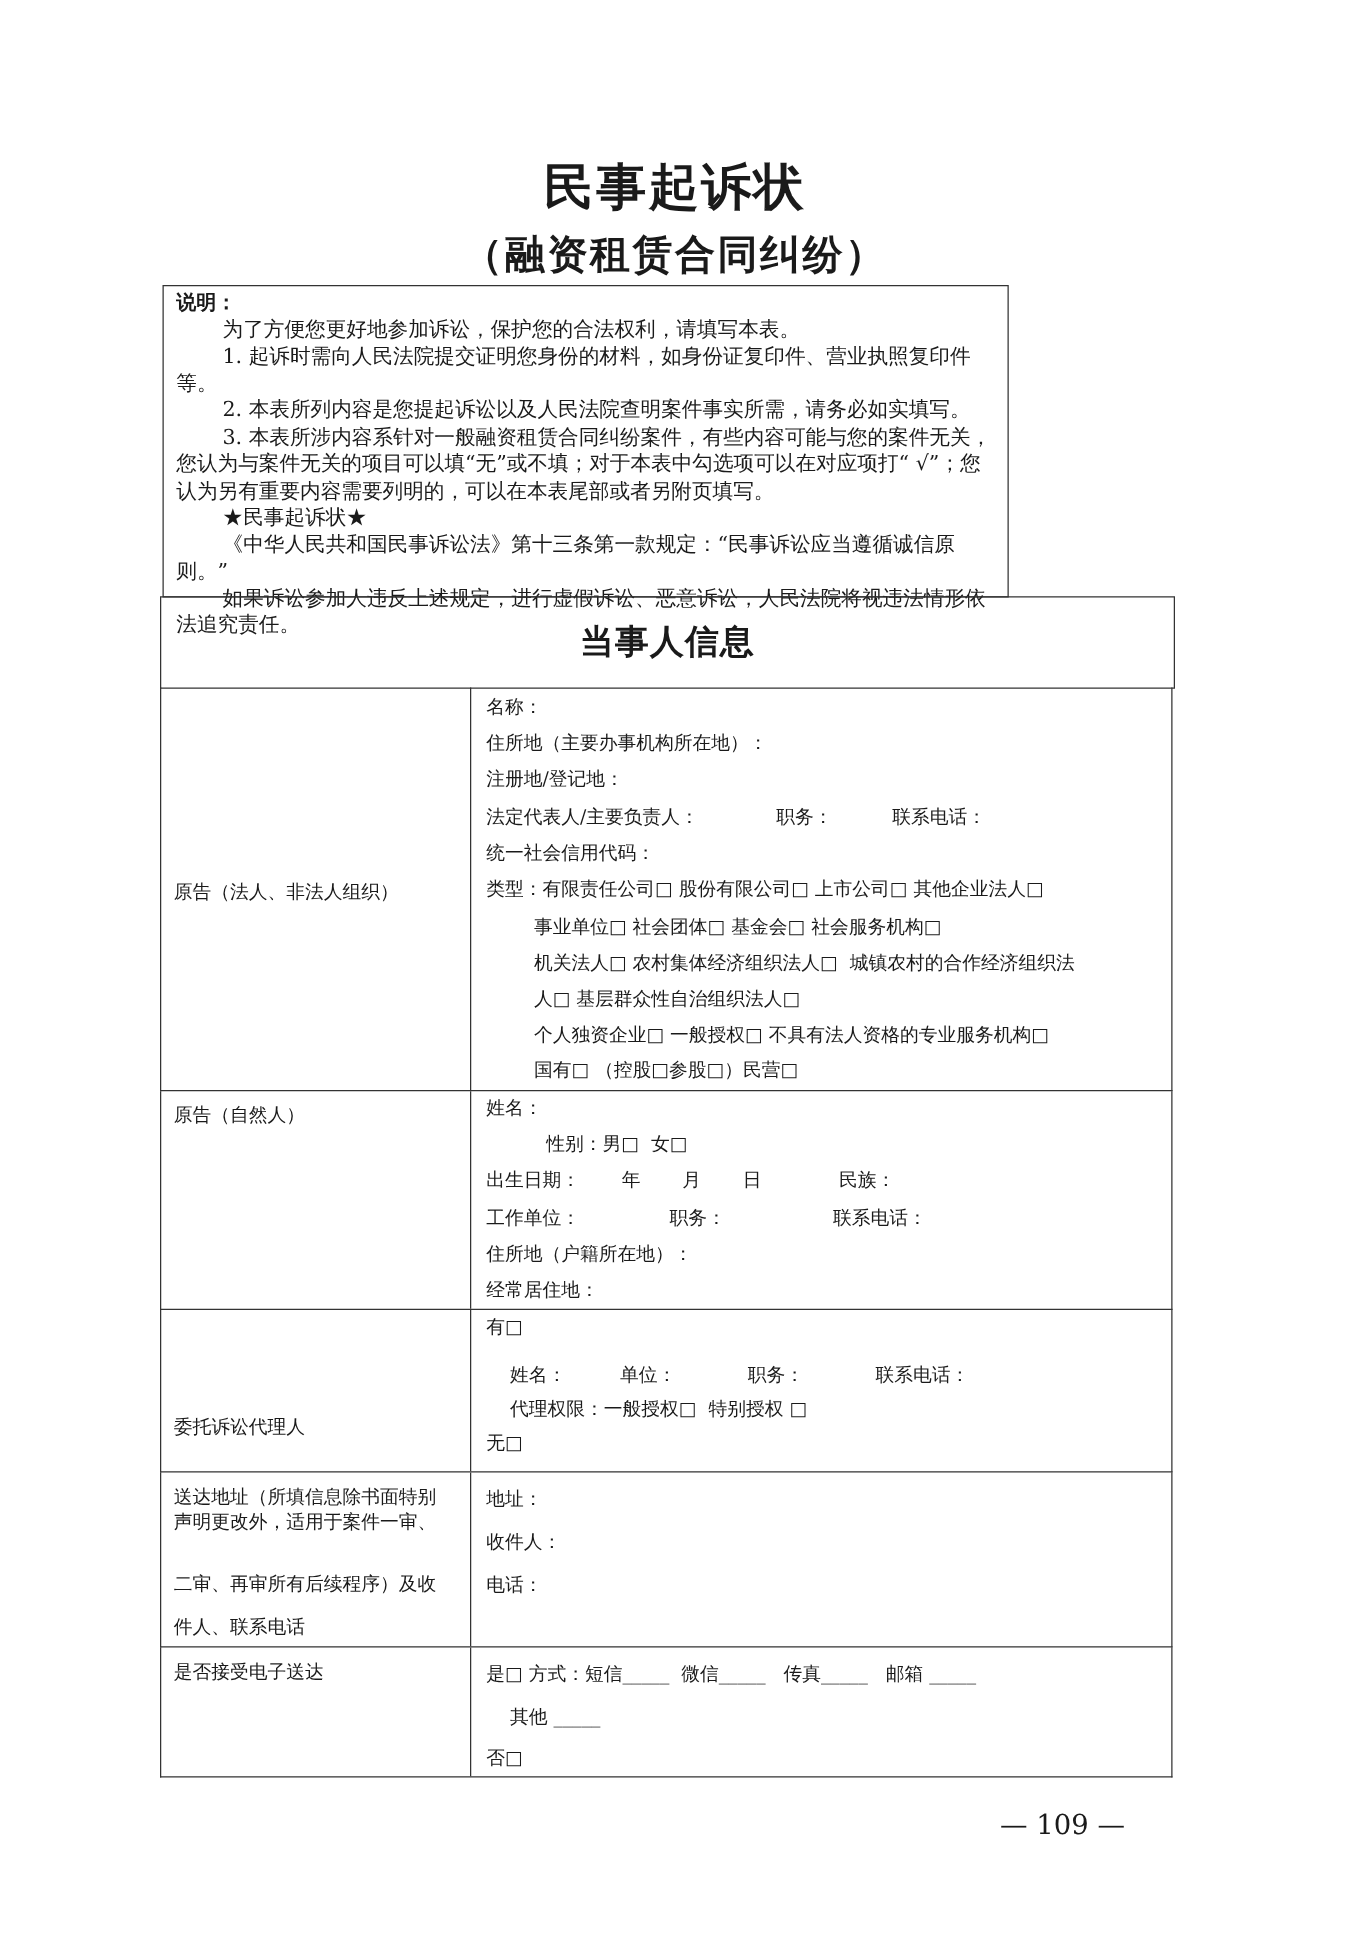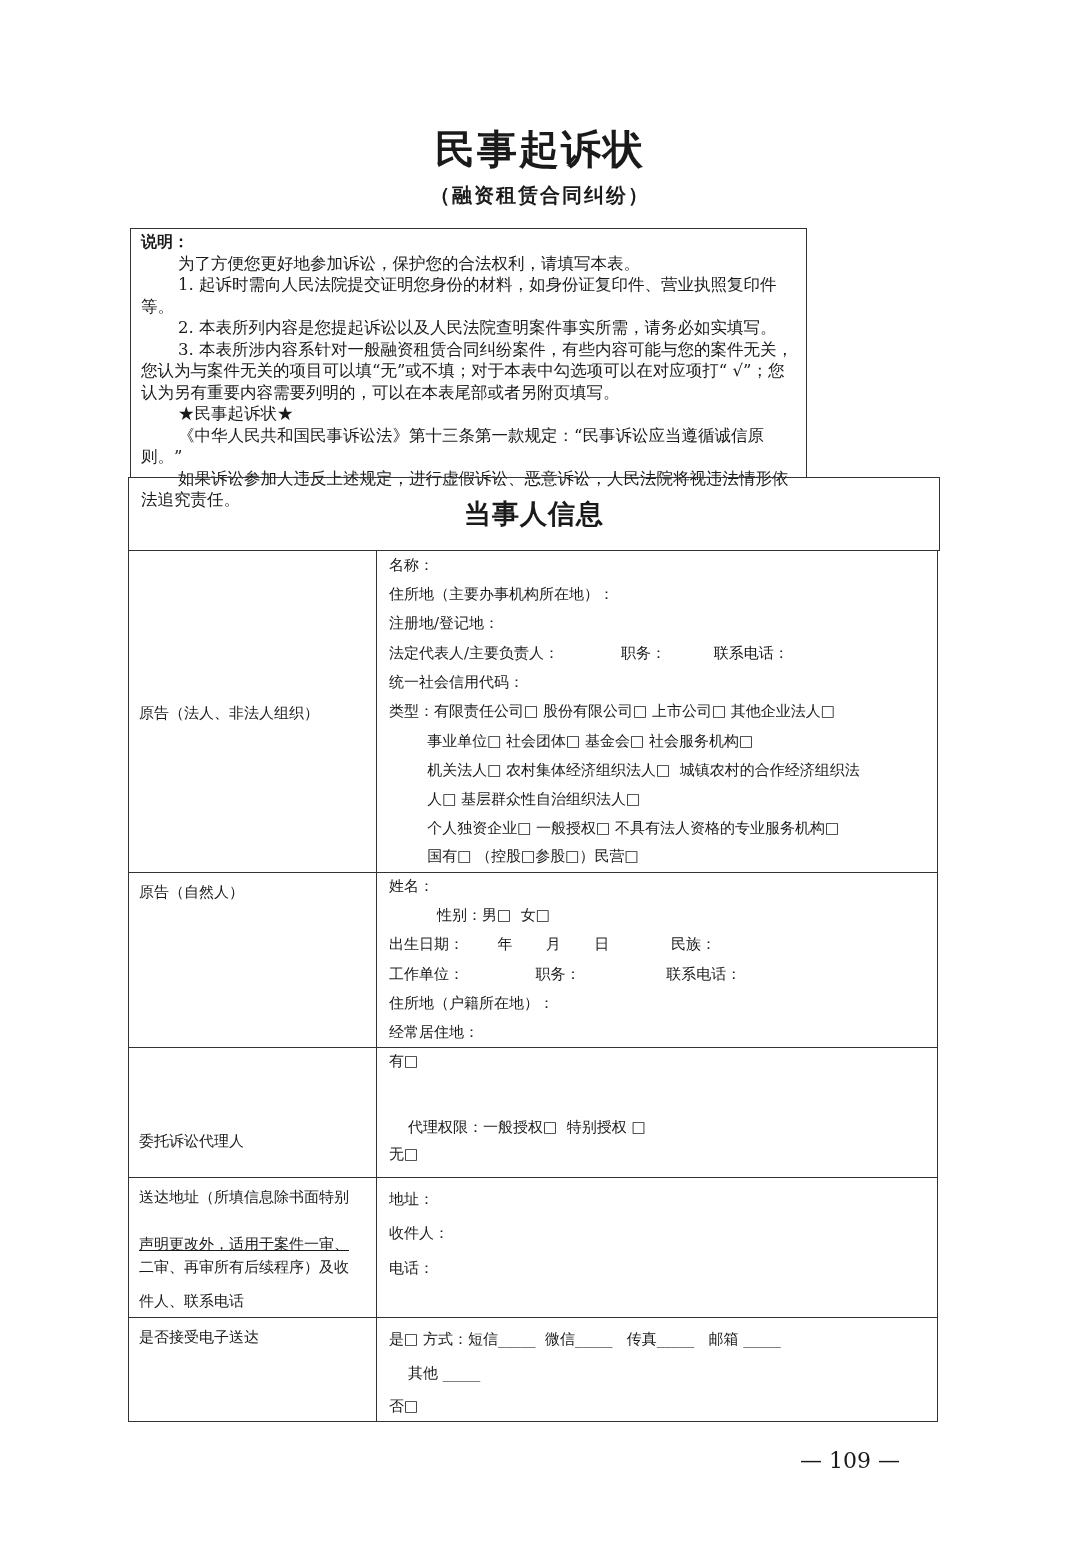--- a/index.html
+++ b/index.html
@@ -8,21 +8,21 @@
     font-family: "DejaVu Serif", "Liberation Serif", serif;
     color: #1a1a1a;
   }
   .title {
     position: absolute; left: 0; width: 1080px; top: 122px;
     text-align: center; font-size: 40px; font-weight: bold;
     letter-spacing: 2px; font-family: "DejaVu Sans", sans-serif;
   }
   .subtitle {
     position: absolute; left: 0; width: 1080px; top: 182px;
-    text-align: center; font-size: 20px; font-weight: bold;
+    text-align: center; font-size: 32px; font-weight: bold;
     letter-spacing: 2px; font-family: "DejaVu Sans", sans-serif;
   }
   .box {
     position: absolute; border: 1.5px solid #333; box-sizing: border-box;
   }
   .notes {
     left: 130px; top: 228px; width: 677px; height: 250px;
     padding: 2px 10px; font-size: 16.5px; line-height: 21.5px;
   }
   .notes .head { font-weight: bold; font-family: "DejaVu Sans", sans-serif; font-size: 16px; }
@@ -101,29 +101,30 @@
     <span class="line" style="top:150px;">经常居住地：</span>
   </div>
 </div>
 
 <div class="row" style="top:1048px;height:130px;">
   <div class="lbl">
     <span class="line" style="top:84px;">委托诉讼代理人</span>
   </div>
   <div class="val">
     <span class="line" style="top:4px;">有□</span>
+    <span class="line" style="top:43px;">    姓名：         单位：            职务：            联系电话：</span>
     <span class="line" style="top:70px;">    代理权限：一般授权□  特别授权 □</span>
     <span class="line" style="top:97px;">无□</span>
   </div>
 </div>
 
 <div class="row" style="top:1178px;height:140px;">
   <div class="lbl">
     <span class="line" style="top:10px;">送达地址（所填信息除书面特别</span>
-    <span class="line" style="top:57px;text-decoration:underline;">声明更改外，适用于案件一审、</span>
+    <span class="line" style="top:30px;">声明更改外，适用于案件一审、</span>
     <span class="line" style="top:80px;">二审、再审所有后续程序）及收</span>
     <span class="line" style="top:114px;">件人、联系电话</span>
   </div>
   <div class="val">
     <span class="line" style="top:12px;">地址：</span>
     <span class="line" style="top:46px;">收件人：</span>
     <span class="line" style="top:81px;">电话：</span>
   </div>
 </div>
 

